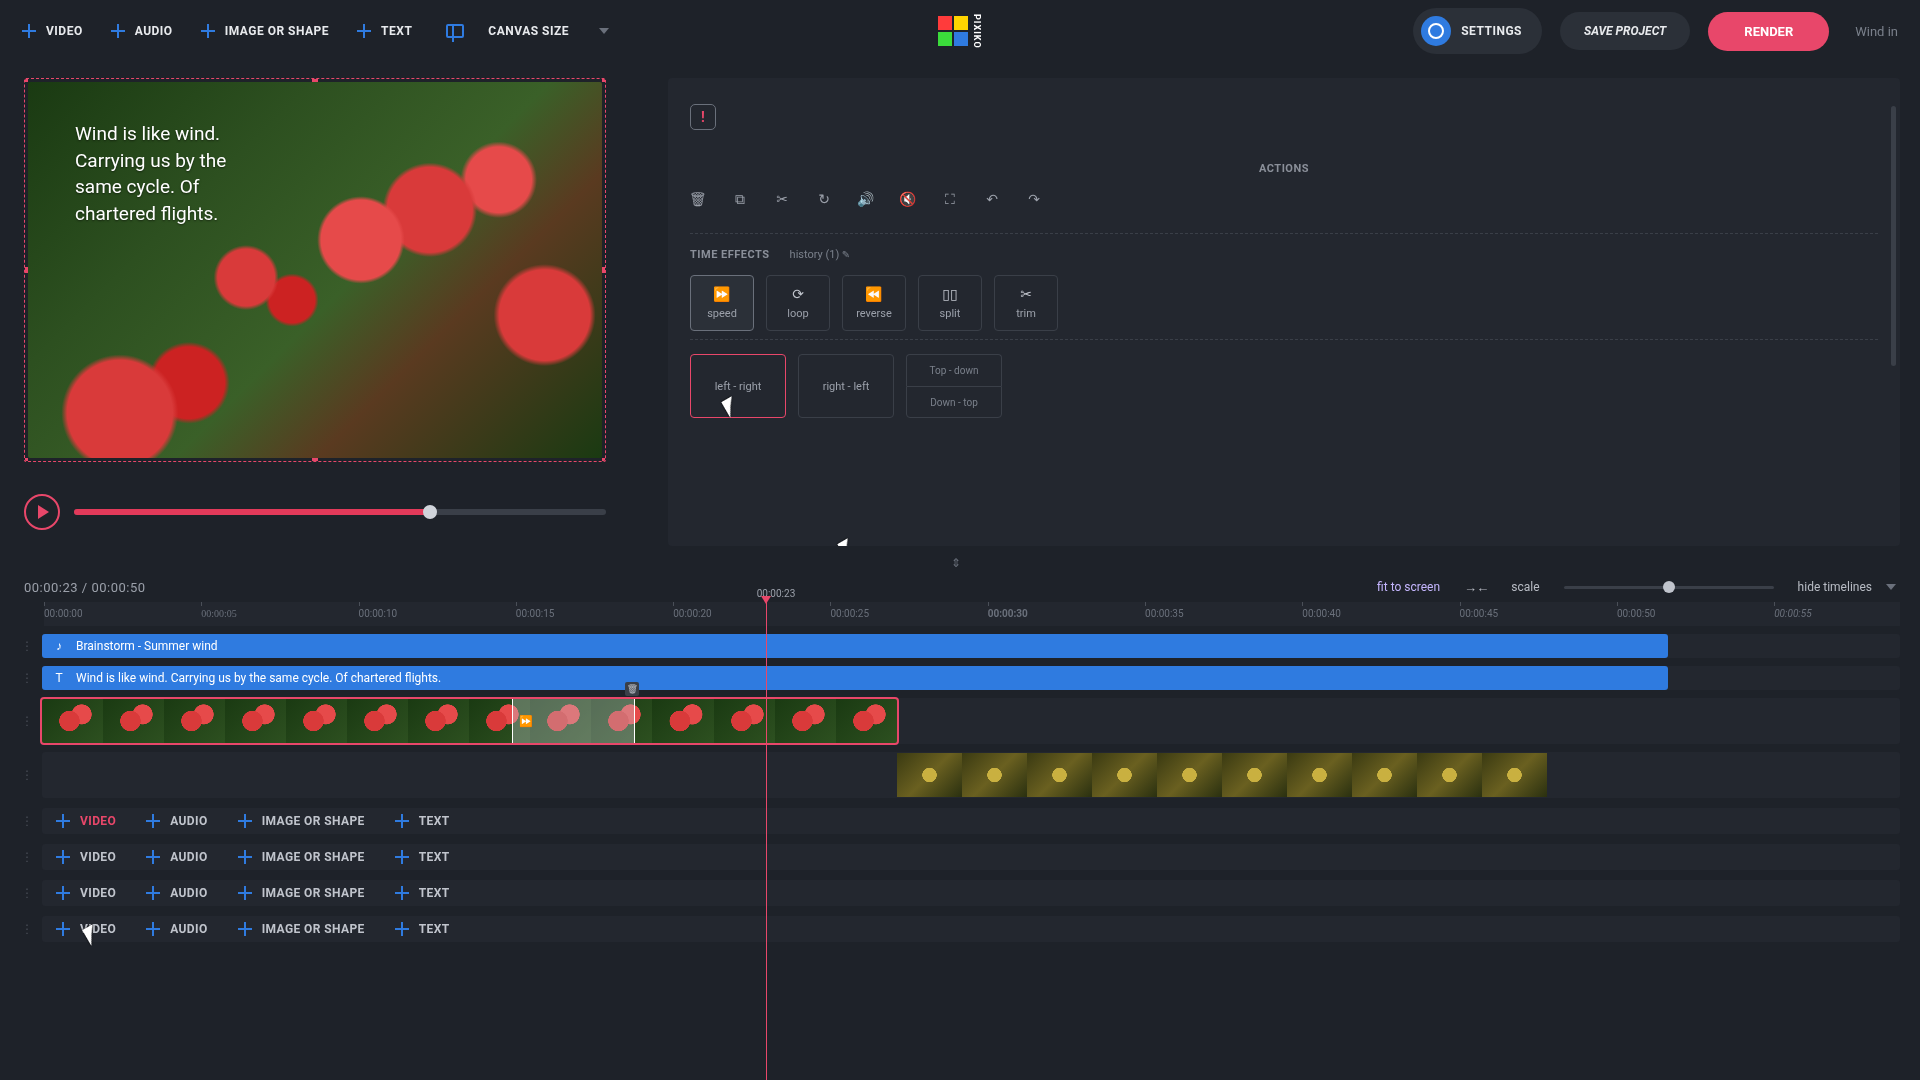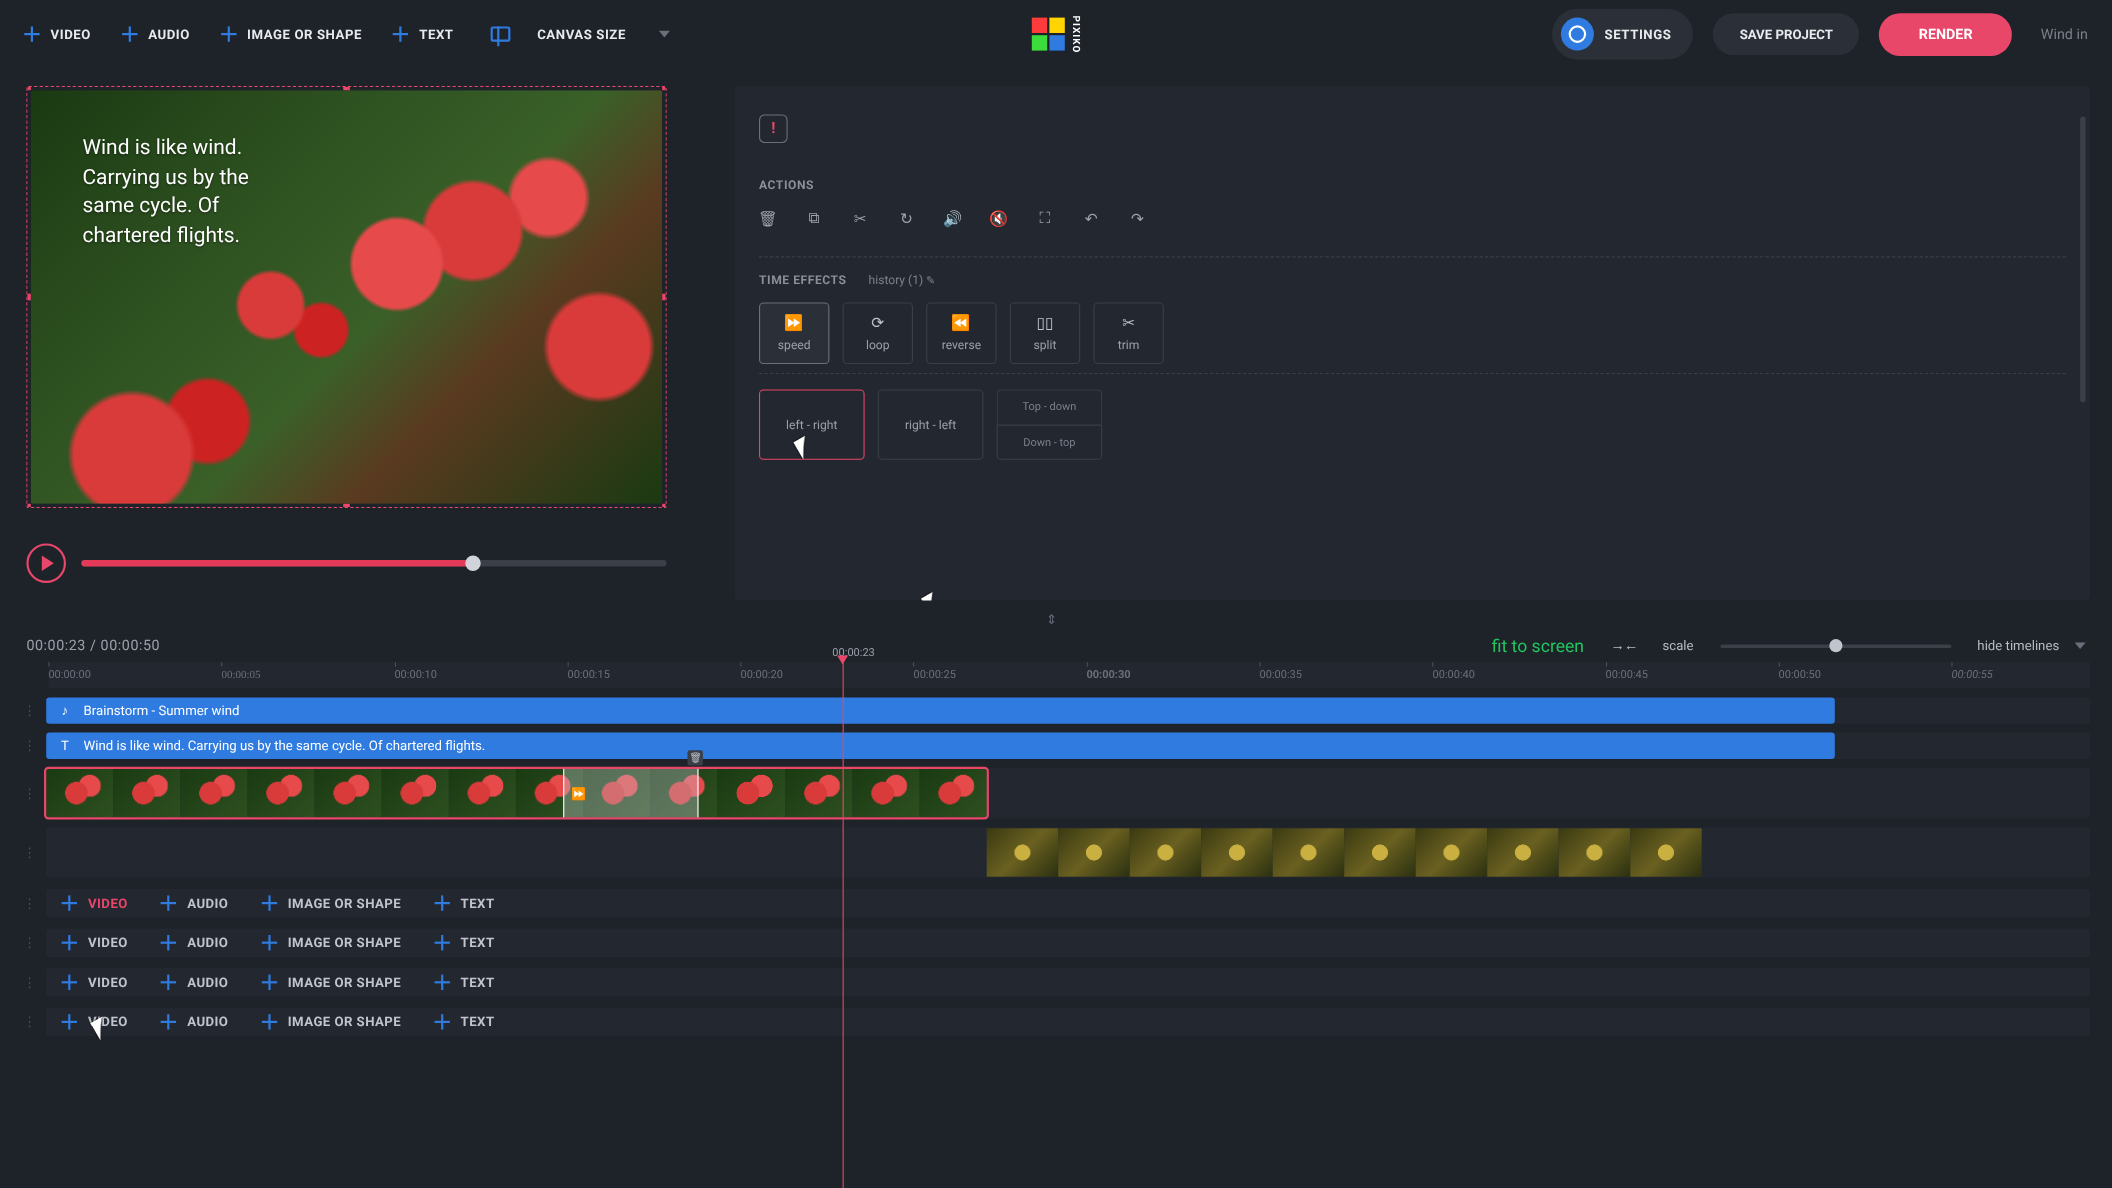--- a/index.html
+++ b/index.html
@@ -21,21 +21,21 @@
 .logo-box{display:grid;grid-template-columns:repeat(2,14px);grid-template-rows:repeat(2,14px);gap:2px;}
 .lb{width:14px;height:14px;}
 .lb1{background:#ff3b3b;} .lb2{background:#ffd400;} .lb3{background:#3bdc3b;} .lb4{background:#2f7be0;}
 .logo-txt{font-size:9px;font-weight:700;writing-mode:vertical-lr;color:#fff;margin-left:4px;letter-spacing:1px;}
 .top-right { margin-left:auto; display:flex; align-items:center; gap:18px; }
 .settings-btn{display:flex;align-items:center;gap:10px;background:#2b3038;border-radius:24px;padding:8px 20px 8px 8px;cursor:pointer;}
 .gear-circle{width:30px;height:30px;border-radius:50%;background:#2f7be0;display:flex;align-items:center;justify-content:center;}
 .gear-ic{width:16px;height:16px;border:2px solid #fff;border-radius:50%;position:relative;}
 .gear-ic::after{content:"";position:absolute;inset:3px;border-radius:50%;background:#2f7be0;}
 .settings-lbl{font-size:12px;font-weight:700;letter-spacing:0.5px;color:#e8eaed;}
-.save-btn{background:#2b3038;border-radius:22px;padding:12px 24px;font-size:12px;font-weight:700;color:#e8eaed;cursor:pointer;}
+.save-btn{background:#2b3038;border-radius:22px;padding:12px 24px;font-size:12px;font-weight:700;color:#e8eaed;cursor:pointer;font-style:italic;}
 .render-btn{background:#e8476a;border-radius:22px;padding:12px 36px;font-size:13px;font-weight:700;color:#fff;cursor:pointer;}
 .signin{font-size:13px;color:#7a808b;cursor:pointer;margin-left:8px;}
 
 
 .main{display:flex;height:492px;padding:16px 20px 8px 24px;gap:24px;}
 .preview-col{width:620px;flex:none;}
 .canvas-frame{width:582px;height:384px;border:1.5px dashed #e8476a;border-radius:2px;position:relative;overflow:hidden;}
 .canvas-img{position:absolute;inset:3px;border-radius:2px;background:
   radial-gradient(circle at 38% 52%, #d93a3a 0 7%, transparent 8%),
   radial-gradient(circle at 46% 58%, #c22 0 6%, transparent 7%),
@@ -58,21 +58,21 @@
 .progress{flex:1;height:6px;background:#3a3f48;border-radius:3px;position:relative;}
 .progress-fill{position:absolute;left:0;top:0;height:100%;width:67%;background:#e33a5a;border-radius:3px;}
 .progress-knob{position:absolute;left:67%;top:50%;width:14px;height:14px;margin:-7px 0 0 -7px;border-radius:50%;background:#d0d4da;}
 
 
 .panel-col{flex:1;background:#23272f;border-radius:4px;padding:18px 22px;overflow:hidden;position:relative;}
 .warn-row{display:flex;gap:18px;padding:8px 0 20px 0;}
 .warn-ic{width:26px;height:26px;border:1.5px solid #6a707b;border-radius:5px;display:flex;align-items:center;justify-content:center;color:#e8476a;font-weight:700;font-size:14px;flex:none;}
 .warn-txt{font-size:12px;line-height:1.6;color:#9ba0aa;}
 .warn-txt .sub{color:#e8476a;text-decoration:underline;cursor:pointer;}
-.sec-label{font-size:11px;font-weight:700;letter-spacing:0.5px;color:#8a8f99;margin:12px 0 12px 0;}
+.sec-label{font-size:11px;font-weight:700;letter-spacing:0.5px;color:#8a8f99;margin:12px 0 12px 0;text-align:center;}
 .act-row{display:flex;gap:26px;padding:4px 0 22px 0;}
 .act-ic{width:16px;height:16px;color:#9ba0aa;cursor:pointer;display:flex;align-items:center;justify-content:center;font-size:14px;}
 .divider{height:1px;border-top:1px dashed #3a3f48;margin:4px 0 14px 0;}
 .te-head{display:flex;align-items:center;gap:20px;}
 .history{font-size:11px;color:#7a808b;cursor:pointer;}
 .history::after{content:" ✎";font-size:10px;}
 .te-row{display:flex;gap:12px;margin:14px 0 8px 0;}
 .te-btn{width:64px;height:56px;border:1px solid #3a3f48;border-radius:4px;display:flex;flex-direction:column;align-items:center;justify-content:center;gap:6px;cursor:pointer;font-size:11px;color:#9ba0aa;}
 .te-btn.sel{border-color:#6a707b;background:#2b3038;}
 .te-ic{width:18px;height:14px;display:flex;align-items:center;justify-content:center;color:#c0c4cc;font-size:14px;}
@@ -88,21 +88,21 @@
 .cursor{position:absolute;width:14px;height:18px;pointer-events:none;z-index:50;}
 .cursor::before{content:"";position:absolute;width:0;height:0;border-left:6px solid #fff;border-right:6px solid transparent;border-bottom:10px solid transparent;border-top:8px solid #fff;transform:rotate(-30deg);filter:drop-shadow(0 0 1px #000);}
 
 
 .tl-resize{height:18px;display:flex;justify-content:center;align-items:center;}
 .tl-resize-h{width:18px;height:14px;cursor:ns-resize;color:#6a707b;font-size:12px;}
 .tl-header{height:30px;display:flex;align-items:center;padding:0 24px;gap:20px;}
 .tl-time{font-size:13px;letter-spacing:0.5px;color:#9ba0aa;}
 .cur-time-float{position:absolute;font-size:10px;color:#9ba0aa;}
 .tl-header-right{margin-left:auto;display:flex;align-items:center;gap:24px;}
-.fit-btn{font-size:16px;color:#22c55e;cursor:pointer;}
+.fit-btn{font-size:12px;color:#c4b5fd;cursor:pointer;}
 .arrows-ic{font-size:13px;color:#b8bcc4;letter-spacing:-2px;}
 .scale-lbl{font-size:12px;color:#b8bcc4;}
 .scale-track{width:210px;height:3px;background:#3a3f48;border-radius:2px;position:relative;}
 .scale-knob{position:absolute;left:50%;top:50%;width:12px;height:12px;margin:-6px 0 0 -6px;border-radius:50%;background:#c0c4cc;}
 .hide-tl{font-size:12px;color:#b8bcc4;cursor:pointer;display:flex;align-items:center;gap:8px;}
 
 .tl-body{position:relative;padding:0 20px 0 20px;}
 .ruler{height:24px;background:#23272f;position:relative;margin-left:24px;}
 .tick{position:absolute;top:6px;font-size:10px;color:#6a707b;}
 .tick::before{content:"";position:absolute;left:0;top:-6px;width:1px;height:4px;background:#4a4f58;}

